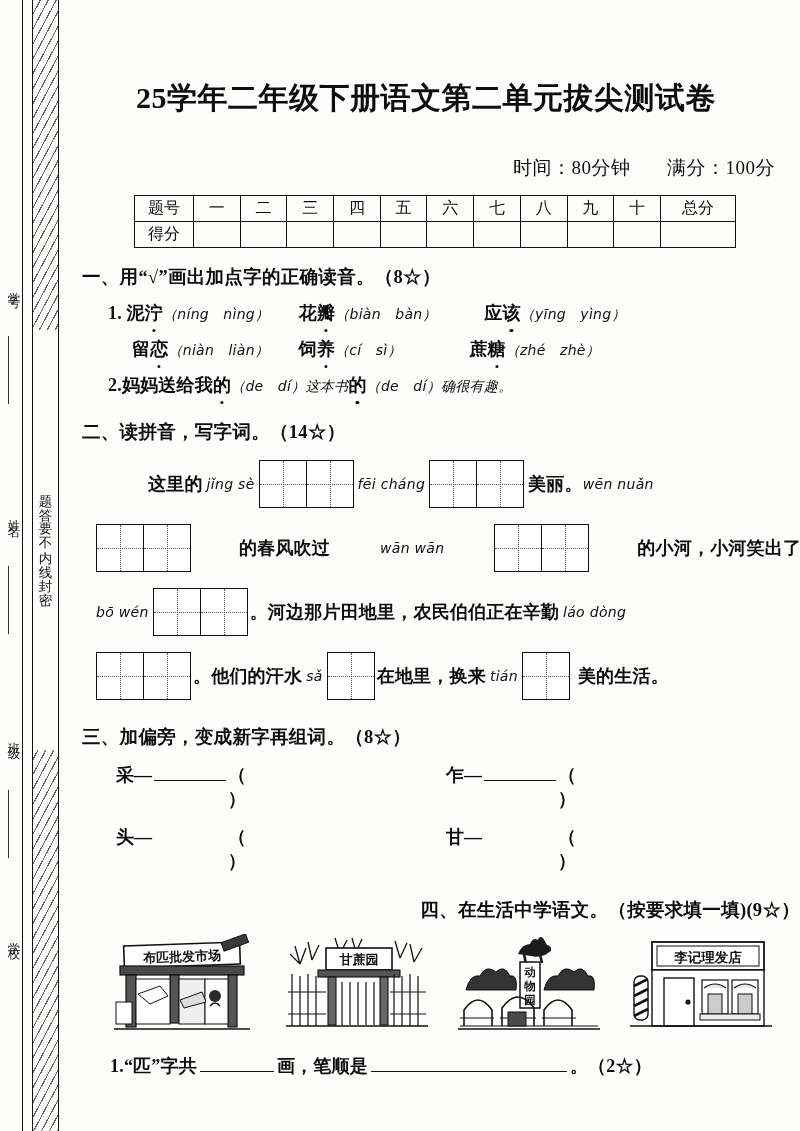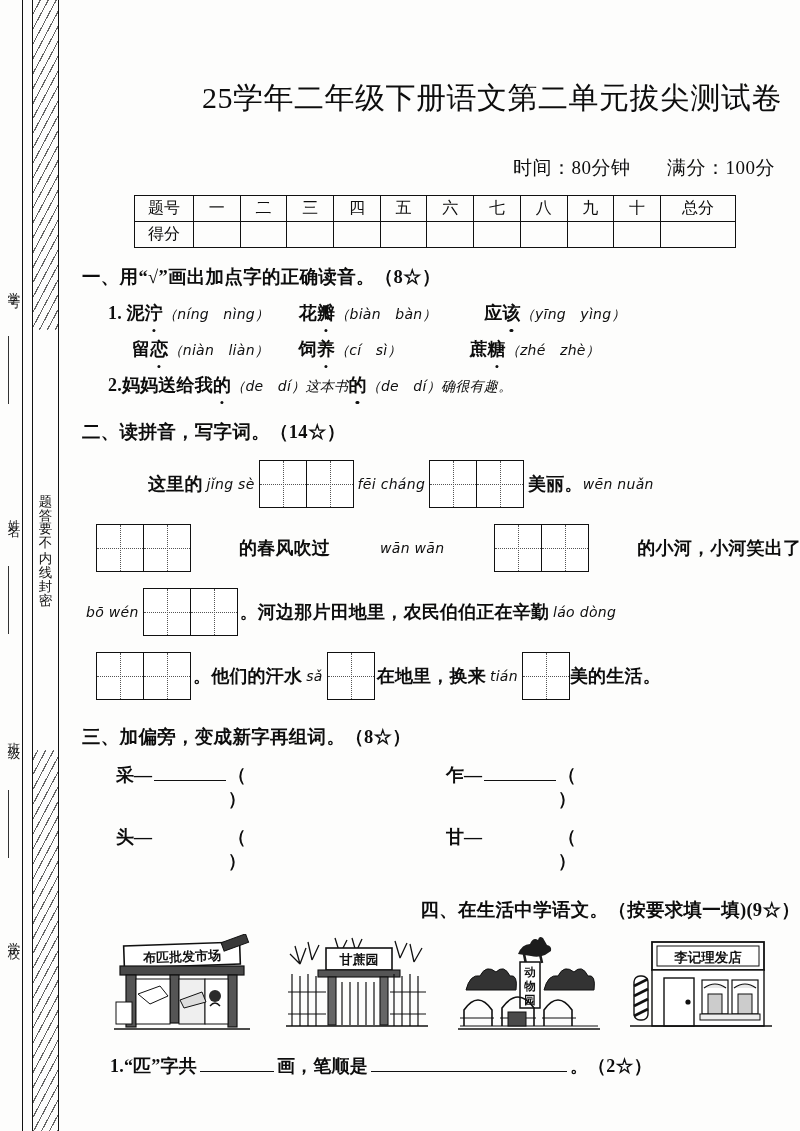--- a/index.html
+++ b/index.html
@@ -42,23 +42,23 @@
   .seal-outer-line{
     position:absolute;left:8px;width:0;border-left:1.1px solid #333;
   }
 
   
   #page{
     position:absolute;left:70px;top:0;width:730px;height:1131px;
   }
 
   #title{
-    text-align:right;
+    text-align:center;
     font-size:30px;
-    font-weight:400;
+    font-weight:700;
     letter-spacing:.5px;
     margin:78px 0 0 0;
     padding-right:18px;
     font-family:"Liberation Serif","DejaVu Serif",serif;
   }
 
   #meta{
     text-align:right;
     font-size:19px;
     margin-top:36px;
@@ -294,21 +294,21 @@
       </span>
     <span style="margin-left:2px;">的春风吹过</span>
     <span class="py" style="margin:0 4px;">wān wān</span>
     <span class="tzg">
         <span class="cell"></span>
         <span class="cell"></span>
       </span>
     <span style="margin-left:2px;">的小河，小河笑出了层层</span>
   </div>
 
-  <div class="grid-row" style="margin-left:16px;">
+  <div class="grid-row" style="margin-left:26px;">
     <span class="py" style="margin-right:4px;">bō wén</span>
     <span class="tzg">
         <span class="cell"></span>
         <span class="cell"></span>
       </span>
     <span style="margin-left:2px;text-align:right;">。河边那片田地里，农民伯伯正在辛勤</span>
     <span class="py" style="margin-left:4px;">láo dòng</span>
   </div>
 
   <div class="grid-row" style="margin-left:26px;">
@@ -319,21 +319,21 @@
     <span style="margin-left:2px;">。他们的汗水</span>
     <span class="py" style="margin:0 4px;">sǎ</span>
     <span class="tzg">
         <span class="cell"></span>
       </span>
     <span style="margin-left:2px;font-family:Liberation Mono, monospace;">在地里，换来</span>
     <span class="py" style="margin:0 4px;">tián</span>
     <span class="tzg">
         <span class="cell"></span>
       </span>
-    <span style="margin-left:0;">美的生活。</span>
+    <span style="margin-left:8px;">美的生活。</span>
   </div>
 
   <div class="sec-title" style="margin-top:24px;">三、加偏旁，变成新字再组词。（8☆）</div>
 
   <div class="radical-row">
     <span class="radical-item">
       <span>采</span>
         <span>—</span>
         <span class="blank-u"></span>
         <span class="paren">（<span class="pgap"></span>）</span>

